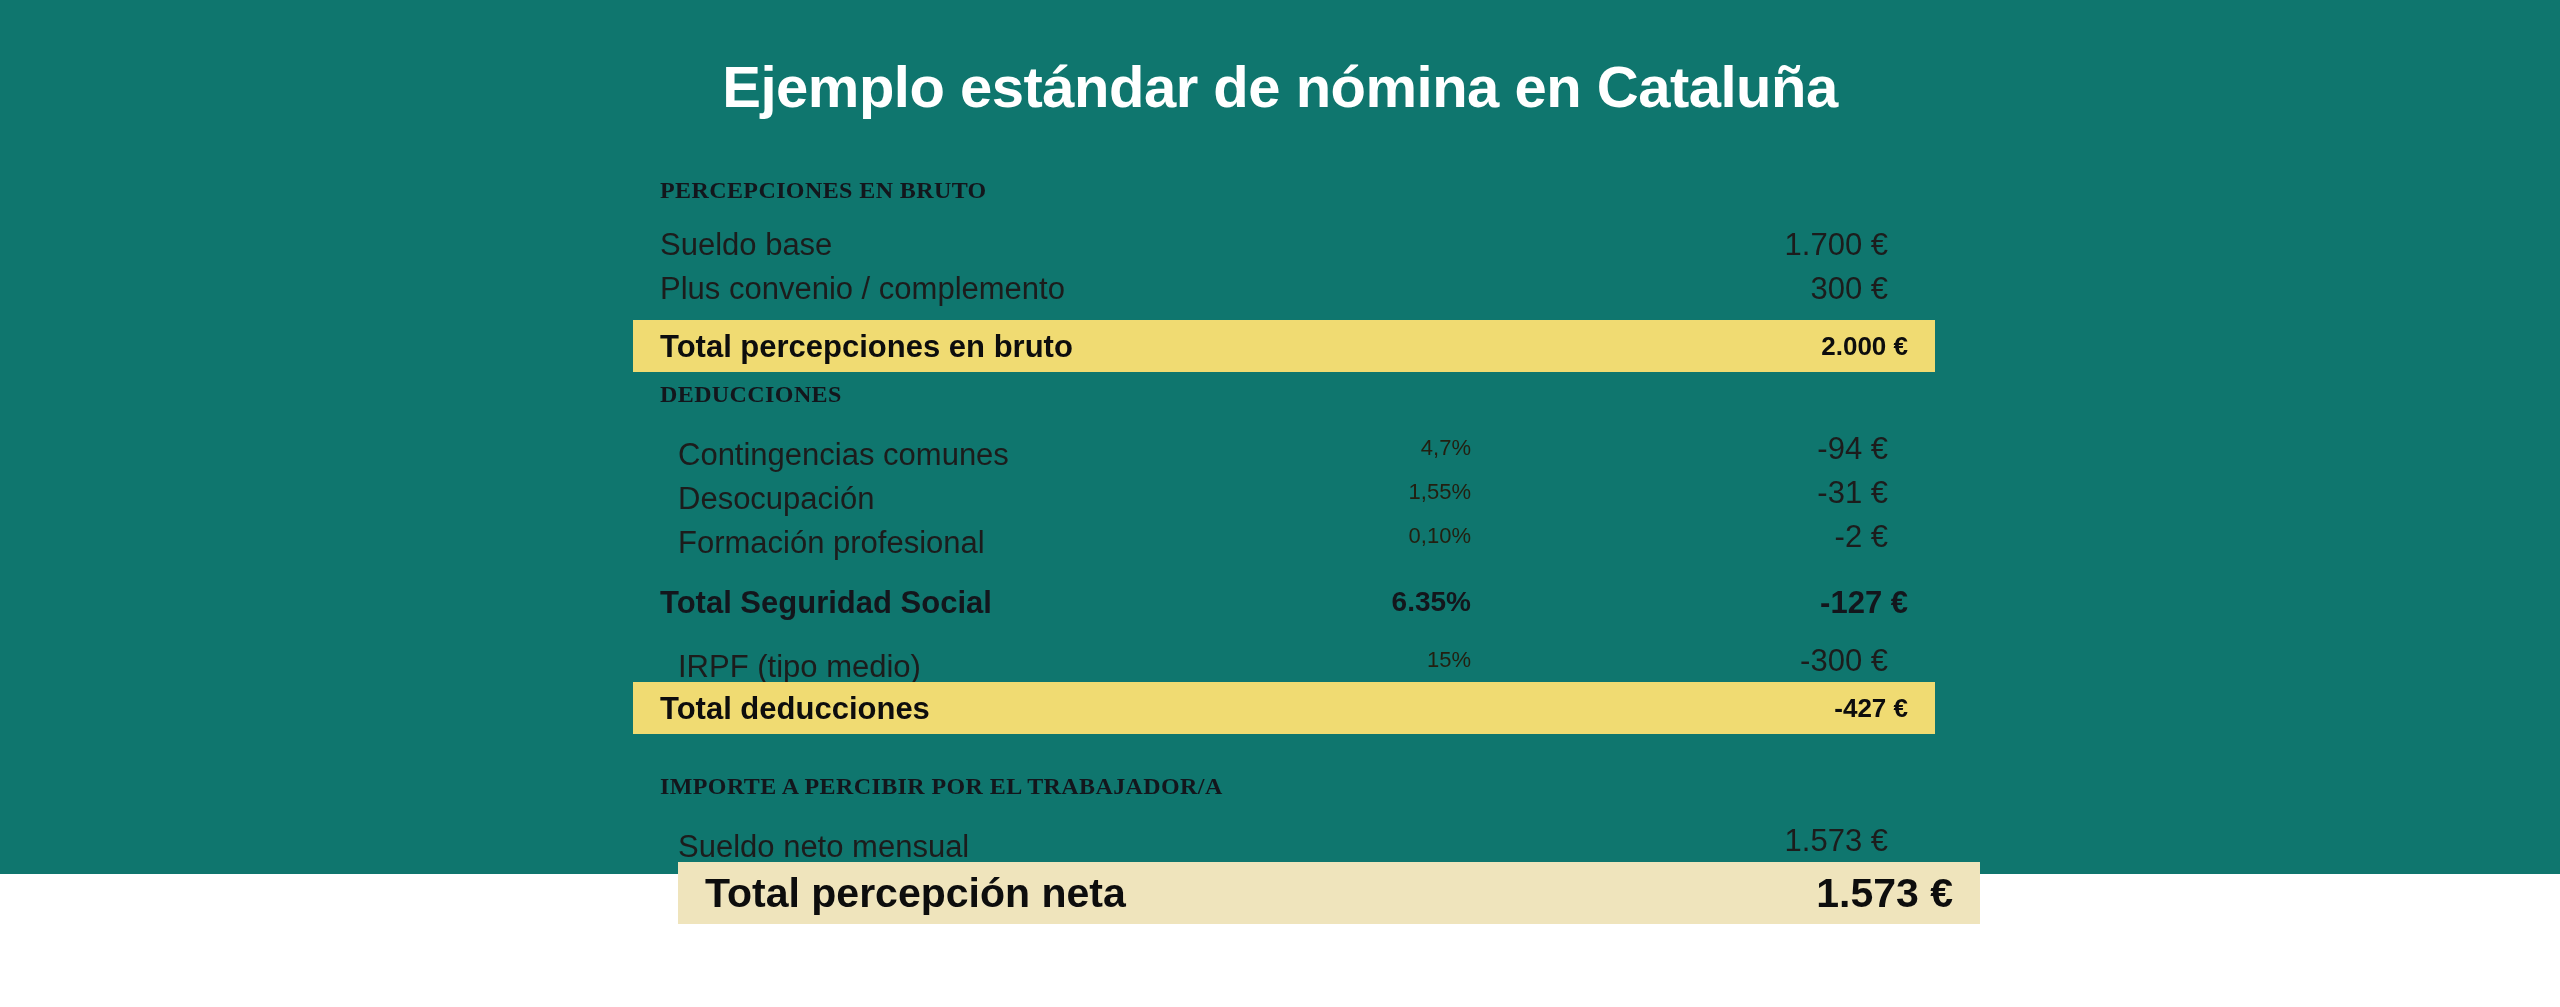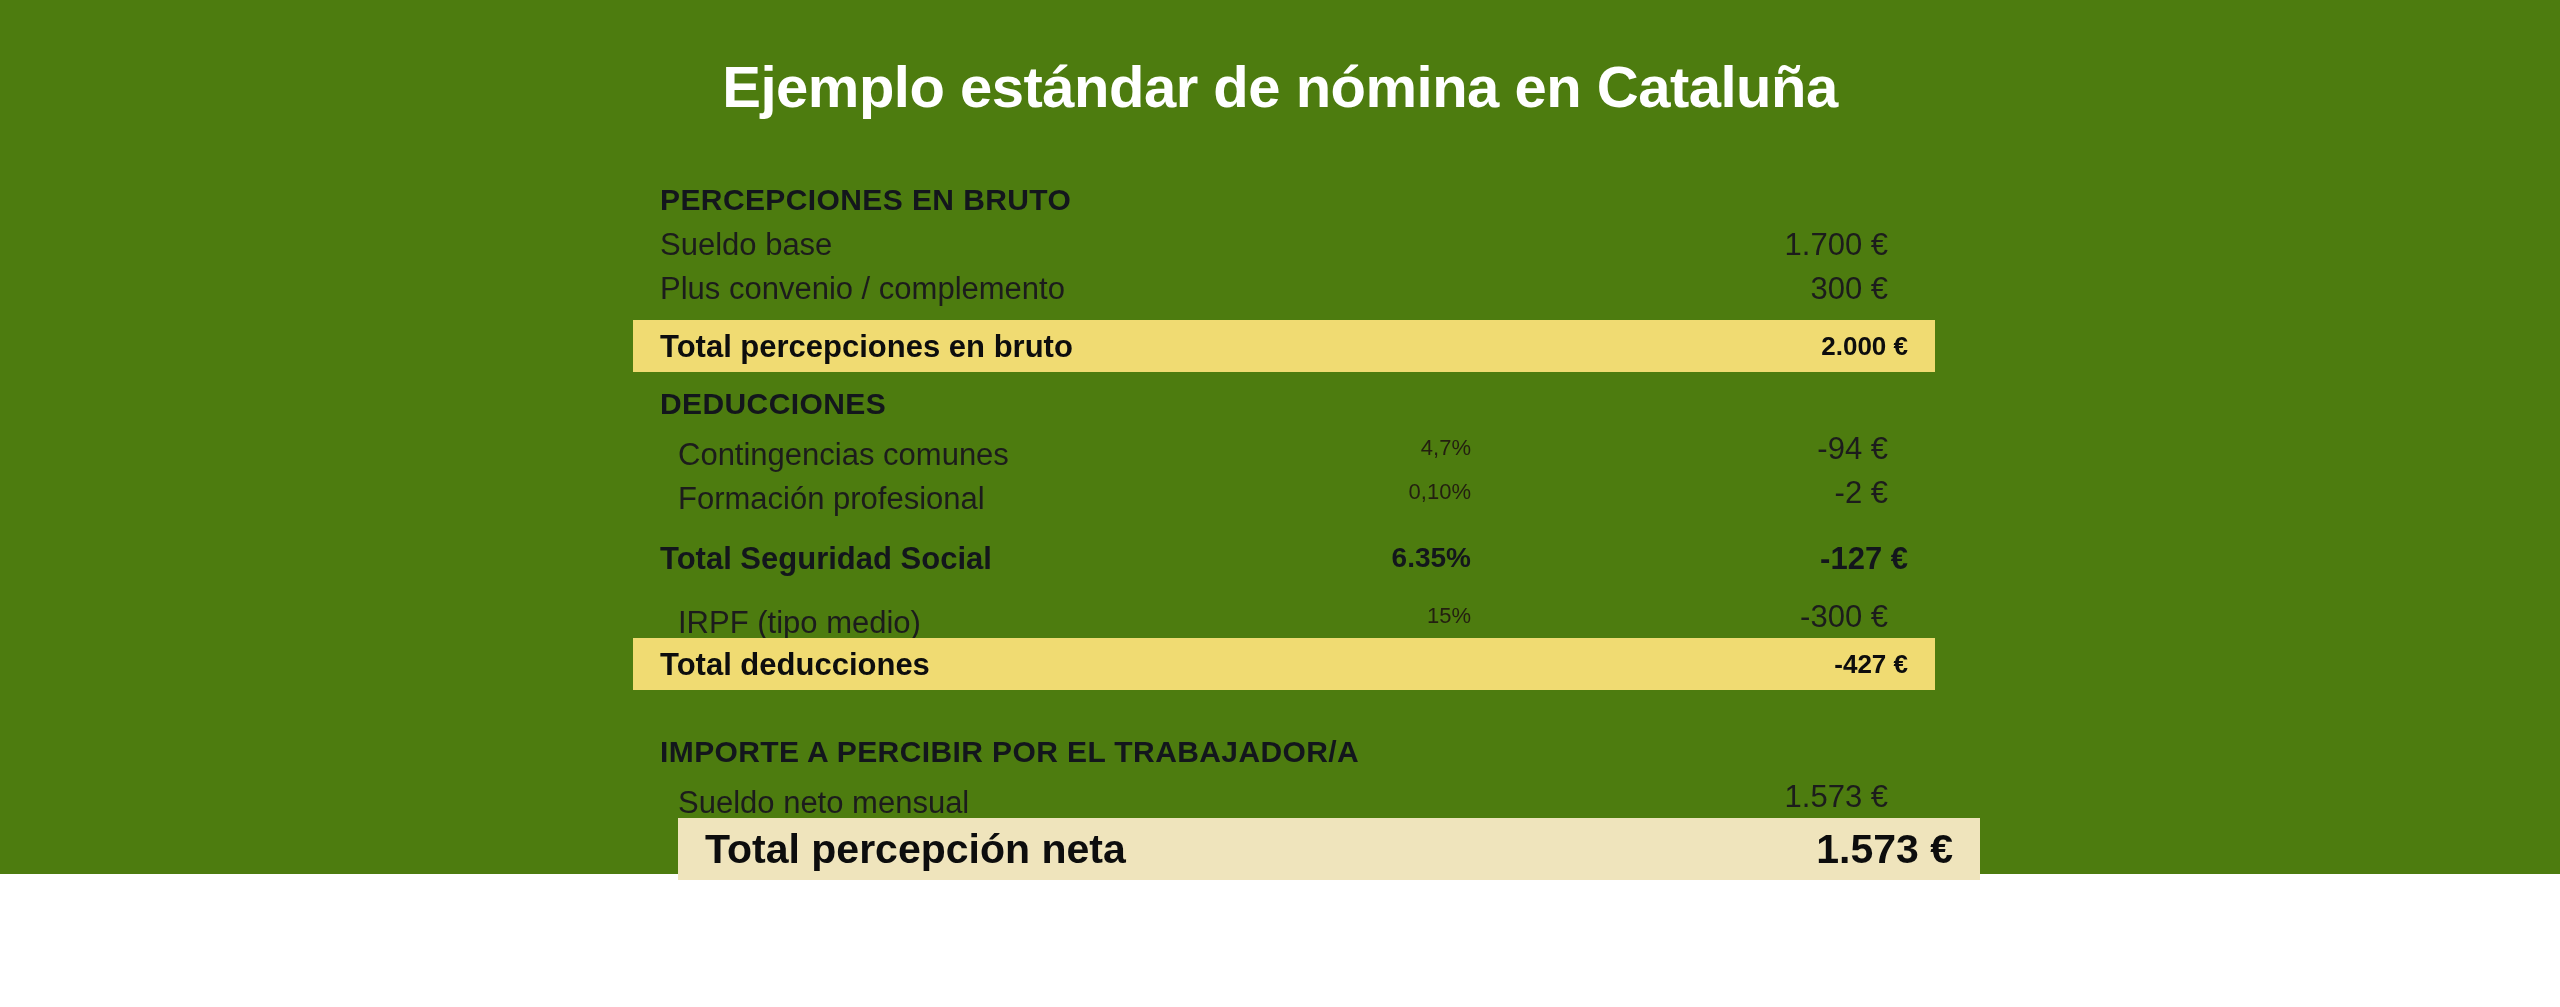--- a/index.html
+++ b/index.html
@@ -12,21 +12,21 @@
     height: 1007px;
     overflow: hidden;
     font-family: "Liberation Sans", sans-serif;
     -webkit-font-smoothing: antialiased;
   }
 
   #payslip-page {
     position: relative;
     width: 2560px;
     height: 874px;
-    background: #4d7c0f;
+    background: #0f766e;
     box-sizing: border-box;
   }
 
   
   .title {
     position: absolute;
     left: 0;
     top: 58px;
     width: 2560px;
     text-align: center;
@@ -70,28 +70,29 @@
   }
   .amount {
     flex: 0 0 auto;
     text-align: right;
     white-space: nowrap;
   }
 
   
   .section-head {
     color: #13161c;
-    font-size: 30px;
+    font-size: 24px;
     font-weight: 700;
     letter-spacing: 0.4px;
     line-height: 1;
     padding-top: 0;
     padding-bottom: 0;
     height: 44px;
-    align-items: center;
+    align-items: flex-start;
+    font-family: Liberation Serif, serif;
   }
 
   
   .item {
     height: 44px;
     align-items: center;
     color: #1c1c1c;
     font-size: 31px;
     font-weight: 400;
     line-height: 1;
@@ -208,20 +209,26 @@
       <span class="label">DEDUCCIONES</span>
     </div>
 
     <div class="row item indent">
       <span class="label">Contingencias comunes</span>
       <span class="pct">4,7%</span>
       <span class="spacer"></span>
       <span class="amount">-94 €</span>
     </div>
 
+    <div class="row item indent">
+      <span class="label">Desocupación</span>
+      <span class="pct">1,55%</span>
+      <span class="spacer"></span>
+      <span class="amount">-31 €</span>
+    </div>
 
     <div class="row item indent">
       <span class="label">Formación profesional</span>
       <span class="pct">0,10%</span>
       <span class="spacer"></span>
       <span class="amount">-2 €</span>
     </div>
 
     <div class="gap-md"></div>
 

